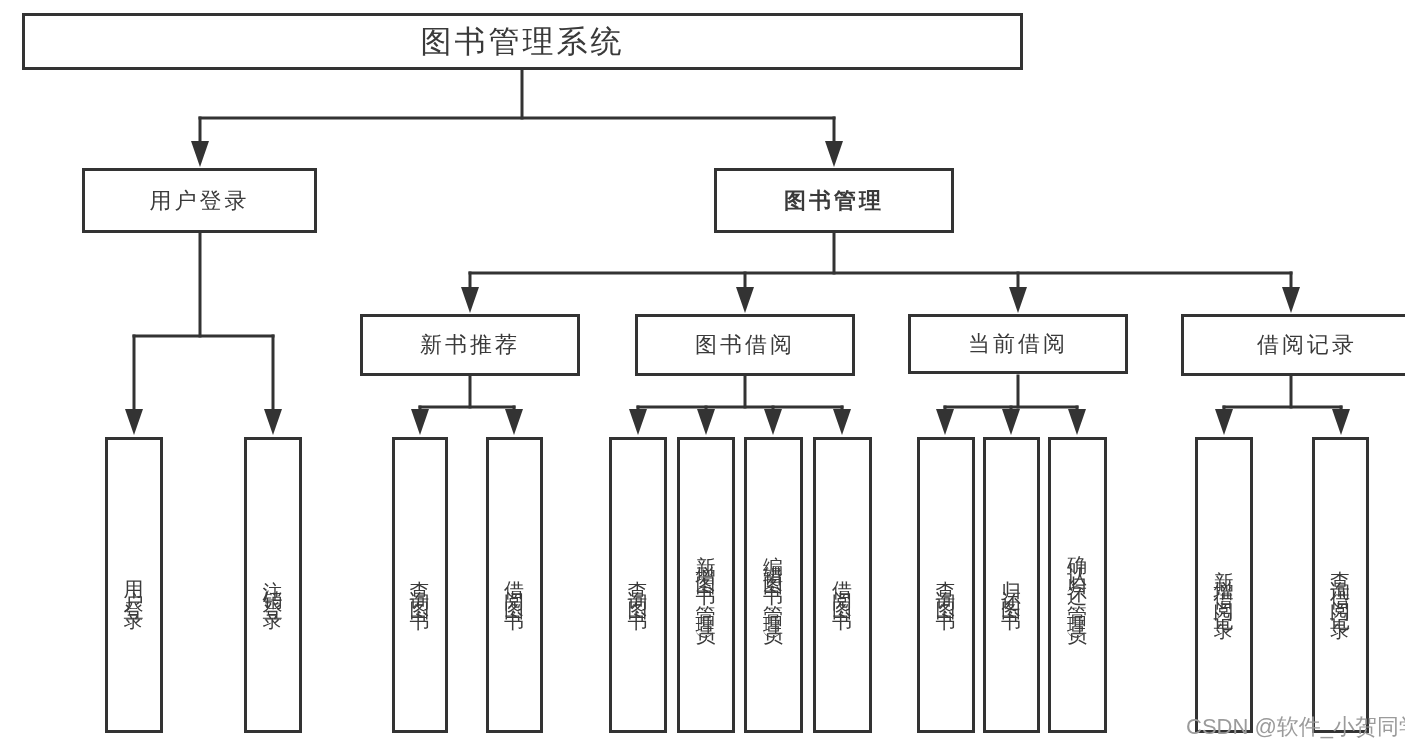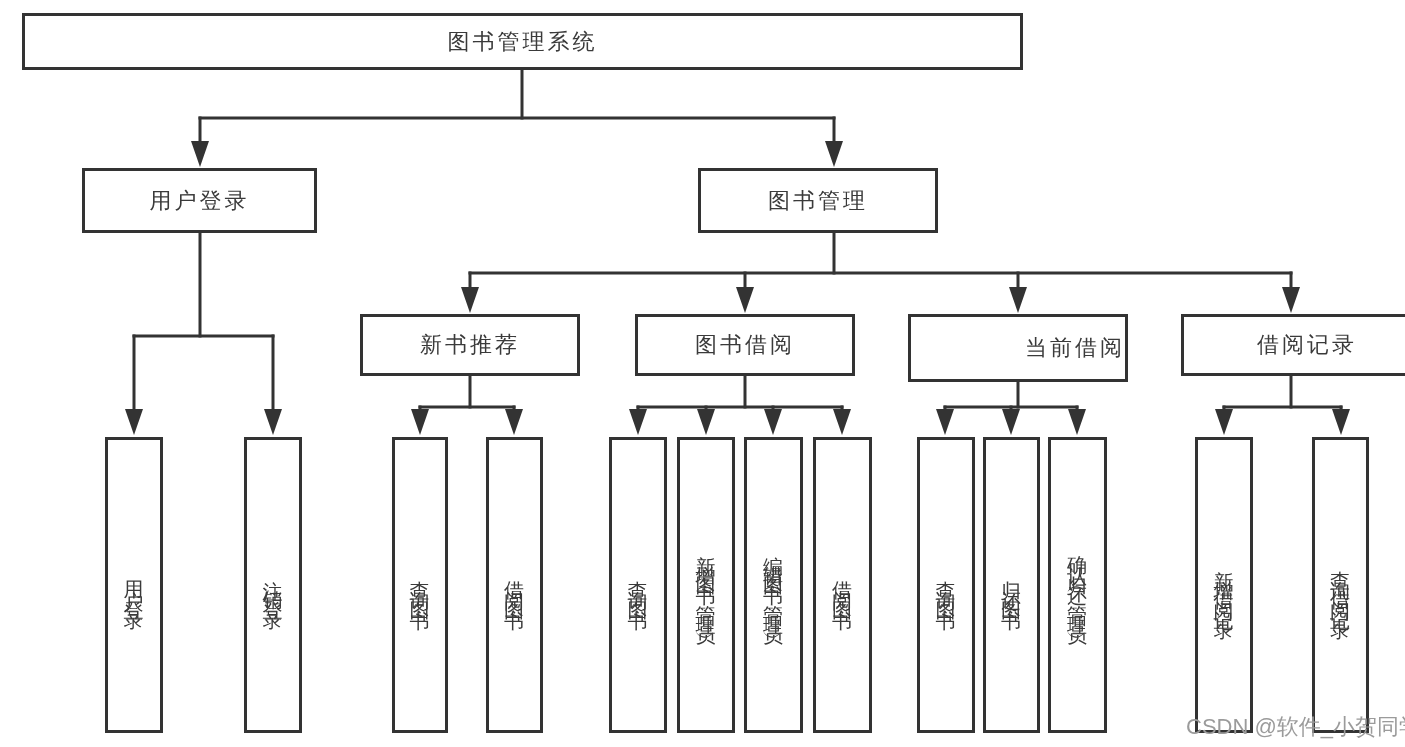--- a/index.html
+++ b/index.html
@@ -26,21 +26,21 @@
     position: absolute;
     box-sizing: border-box;
     border: 3px solid #333333;
     background: #ffffff;
     display: flex;
     align-items: center;
     justify-content: center;
     color: #3a3a3a;
     z-index: 1;
   }
-  .root-box   { font-size: 22px; letter-spacing: 3px; text-align: center; }
+  .root-box   { font-size: 31px; letter-spacing: 3px; text-align: center; }
   .branch-box { font-size: 22px; letter-spacing: 3px; }
   .leaf-box   { font-size: 20px; }
   .vtext {
     writing-mode: vertical-rl;
     text-orientation: mixed;
     letter-spacing: 10px;
     line-height: 1.1;
     white-space: nowrap;
   }
   .watermark {
@@ -123,31 +123,31 @@
     </g>
   </svg>
 
   <div class="box root-box" style="left:22px; top:13px; width:1001px; height:57px;">
     <span>图书管理系统</span>
   </div>
 
   <div class="box branch-box" style="left:82px; top:168px; width:235px; height:65px;">
     <span>用户登录</span>
   </div>
-  <div class="box branch-box" style="left:698px; top:168px; width:240px; height:65px;">
+  <div class="box branch-box" style="left:714px; top:168px; width:240px; height:65px;font-weight:bold;">
     <span>图书管理</span>
   </div>
 
   <div class="box branch-box" style="left:360px; top:314px; width:220px; height:62px;">
     <span>新书推荐</span>
   </div>
   <div class="box branch-box" style="left:635px; top:314px; width:220px; height:62px;">
     <span>图书借阅</span>
   </div>
-  <div class="box branch-box" style="left:908px; top:314px; width:220px; height:68px;justify-content:flex-end;">
+  <div class="box branch-box" style="left:908px; top:314px; width:220px; height:60px;">
     <span>当前借阅</span>
   </div>
   <div class="box branch-box" style="left:1181px; top:314px; width:252px; height:62px;">
     <span>借阅记录</span>
   </div>
 
   <div class="box leaf-box" style="left:105px; top:437px; width:58px; height:296px;">
     <span class="vtext">用户登录</span>
   </div>
   <div class="box leaf-box" style="left:244px; top:437px; width:58px; height:296px;">

